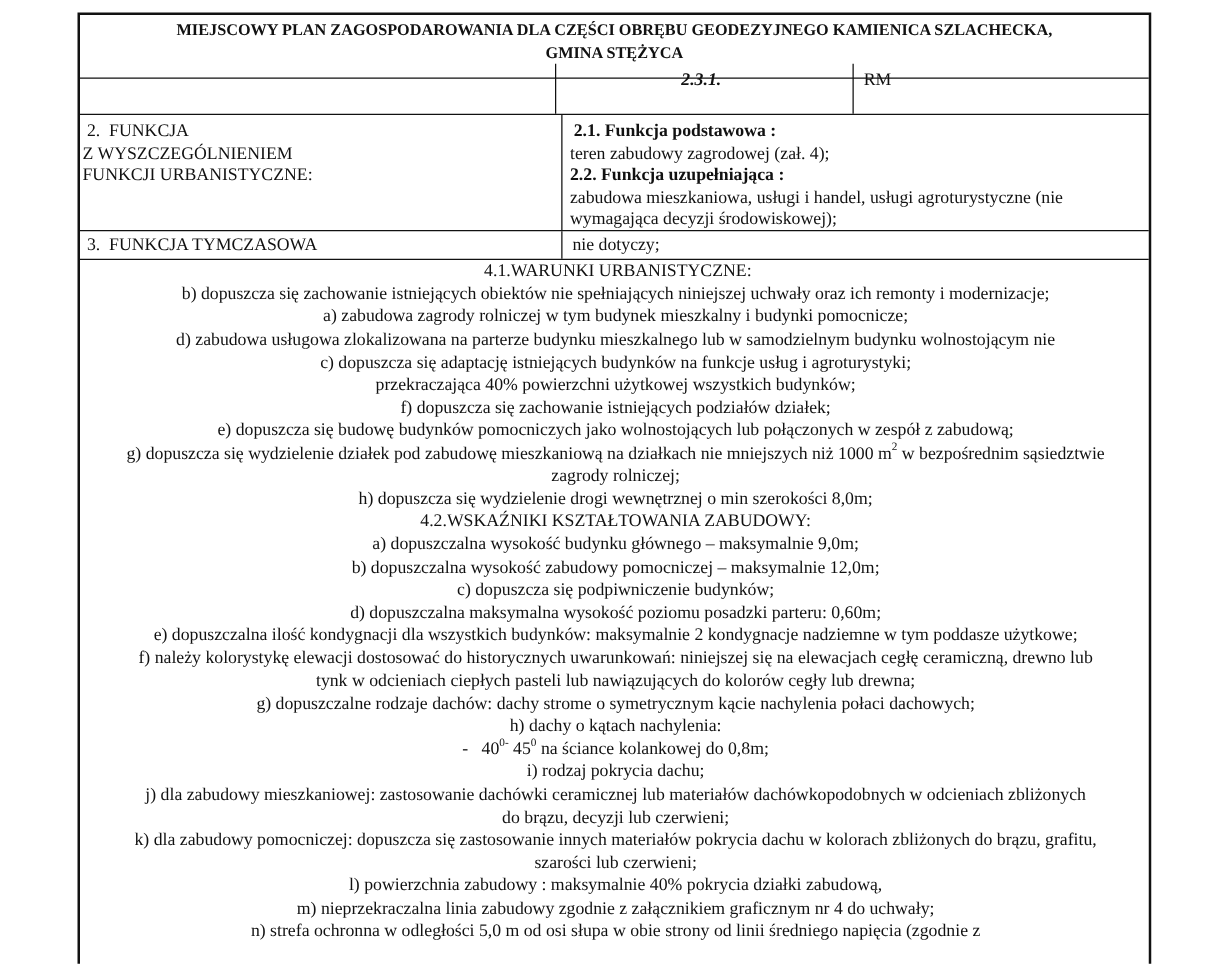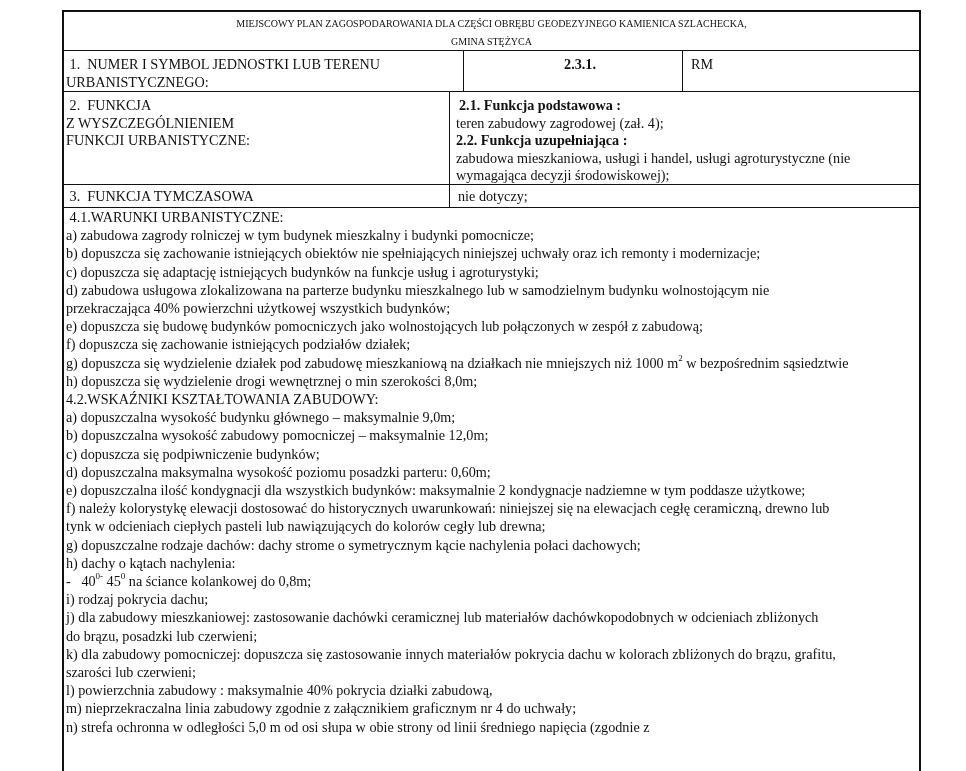--- a/index.html
+++ b/index.html
@@ -3,45 +3,41 @@
 <meta charset="utf-8">
 <style>
   html, body { margin:0; padding:0; background:#ffffff; }
   body { width:966px; height:771px; overflow:hidden; position:relative;
          font-family:"Liberation Serif", serif; color:#111; font-size:14.2px; }
   .doc { position:absolute; left:62px; top:10px; width:859px; height:780px;
          border:2px solid #111; box-sizing:border-box; }
   .row { position:absolute; left:0; right:0; border-bottom:1.5px solid #111; box-sizing:border-box; }
   .cell { position:absolute; top:0; bottom:0; box-sizing:border-box; }
   .vline { border-left:1.5px solid #111; }
-  .title { top:0; height:39px; text-align:center; font-weight:normal; font-size:10px; line-height:18px; padding-top:3px; }
+  .title { top:0; height:51px; text-align:center; font-weight:bold; font-size:13px; line-height:18px; padding-top:3px; }
   .r1 { top:39px; height:41px; }
   .r2 { top:80px; height:93px;padding-left:44px; }
   .r3 { top:173px; height:23px; }
-  .body { position:absolute; left:0; right:0; top:196px; padding-left:2px; line-height:18.2px; }
+  .body { position:absolute; left:0; right:0; top:196px; padding-left:2px; line-height:18.2px;text-align:center; }
   .line { white-space:nowrap; }
   sup { font-size:9px; line-height:0; position:relative; top:-1px; vertical-align:super; }
   b { font-weight:bold;margin-top:38px; }
 </style>
 </head>
 <body>
 
 <div class="doc">
 
   <div class="row title">
     <div>MIEJSCOWY PLAN ZAGOSPODAROWANIA DLA CZĘŚCI OBRĘBU GEODEZYJNEGO KAMIENICA SZLACHECKA,</div>
     <div>GMINA STĘŻYCA</div>
   </div>
 
   <div class="row r1">
-    <div class="cell" style="left:0;width:385px;padding:4px 0 0 2px;line-height:18px;">
-      <div style="white-space:pre"> 1.  NUMER I SYMBOL JEDNOSTKI LUB TERENU</div>
-      <div>URBANISTYCZNEGO:</div>
-    </div>
-    <div class="cell vline" style="left:399px;width:233px;text-align:center;font-weight:bold;padding-top:5px;">
+    <div class="cell vline" style="left:380px;width:233px;text-align:center;font-weight:bold;padding-top:5px;font-style:italic;">
       <span>2.3.1.</span>
     </div>
     <div class="cell vline" style="left:618px;right:0;padding:5px 0 0 8px;">
       <span>RM</span>
     </div>
   </div>
 
   <div class="row r2">
     <div class="cell" style="left:0;width:385px;padding:5px 0 0 2px;line-height:17.5px;">
       <div style="white-space:pre"> 2.  FUNKCJA</div>
@@ -57,44 +53,45 @@
     </div>
   </div>
 
   <div class="row r3">
     <div class="cell" style="left:0;width:385px;padding:3px 0 0 2px;white-space:pre;"> 3.  FUNKCJA TYMCZASOWA</div>
     <div class="cell vline" style="left:385px;right:0;padding:3px 0 0 8px;">nie dotyczy;</div>
   </div>
 
   <div class="body">
     <div class="line" style="white-space:pre"> 4.1.WARUNKI URBANISTYCZNE:</div>
+    <div class="line">b)  dopuszcza się zachowanie istniejących obiektów nie spełniających niniejszej uchwały oraz ich remonty i modernizacje;</div>
     <div class="line">a)  zabudowa zagrody rolniczej w tym budynek mieszkalny i budynki pomocnicze;</div>
-    <div class="line">b)  dopuszcza się zachowanie istniejących obiektów nie spełniających niniejszej uchwały oraz ich remonty i modernizacje;</div>
+    <div class="line">d)  zabudowa usługowa zlokalizowana na parterze budynku mieszkalnego lub w samodzielnym budynku wolnostojącym nie</div>
     <div class="line">c)  dopuszcza się adaptację istniejących budynków na funkcje usług i agroturystyki;</div>
-    <div class="line">d)  zabudowa usługowa zlokalizowana na parterze budynku mieszkalnego lub w samodzielnym budynku wolnostojącym nie</div>
     <div class="line">przekraczająca 40% powierzchni użytkowej wszystkich budynków;</div>
+    <div class="line">f)  dopuszcza się zachowanie istniejących podziałów działek;</div>
     <div class="line">e)  dopuszcza się budowę budynków pomocniczych jako wolnostojących lub połączonych w zespół z zabudową;</div>
-    <div class="line">f)  dopuszcza się zachowanie istniejących podziałów działek;</div>
     <div class="line"><span>g)  dopuszcza się wydzielenie działek pod zabudowę mieszkaniową na działkach nie mniejszych niż 1000 m</span><sup>2</sup><span> w bezpośrednim sąsiedztwie</span></div>
+    <div class="line">zagrody rolniczej;</div>
     <div class="line">h)  dopuszcza się wydzielenie drogi wewnętrznej o min szerokości 8,0m;</div>
 
     <div class="line">4.2.WSKAŹNIKI KSZTAŁTOWANIA ZABUDOWY:</div>
     <div class="line">a)  dopuszczalna wysokość budynku głównego – maksymalnie 9,0m;</div>
     <div class="line">b)  dopuszczalna wysokość zabudowy pomocniczej – maksymalnie 12,0m;</div>
     <div class="line">c)  dopuszcza się podpiwniczenie budynków;</div>
     <div class="line">d)  dopuszczalna maksymalna wysokość poziomu posadzki parteru: 0,60m;</div>
     <div class="line">e)  dopuszczalna ilość kondygnacji dla wszystkich budynków: maksymalnie 2 kondygnacje nadziemne w tym poddasze użytkowe;</div>
     <div class="line">f)  należy kolorystykę elewacji dostosować do historycznych uwarunkowań: niniejszej się na elewacjach cegłę ceramiczną, drewno lub</div>
     <div class="line">tynk w odcieniach ciepłych pasteli lub nawiązujących do kolorów cegły lub drewna;</div>
     <div class="line">g)  dopuszczalne rodzaje dachów: dachy strome o symetrycznym kącie nachylenia połaci dachowych;</div>
     <div class="line">h)  dachy o kątach nachylenia:</div>
     <div class="line"><span>-</span>&nbsp;&nbsp;&nbsp;<span>40</span><sup>0-</sup><span> 45</span><sup>0</sup><span> na ściance kolankowej do 0,8m;</span></div>
     <div class="line">i)  rodzaj pokrycia dachu;</div>
     <div class="line">j)  dla zabudowy mieszkaniowej: zastosowanie dachówki ceramicznej lub materiałów dachówkopodobnych w odcieniach zbliżonych</div>
-    <div class="line">do brązu, posadzki lub czerwieni;</div>
+    <div class="line">do brązu, decyzji lub czerwieni;</div>
     <div class="line">k)  dla zabudowy pomocniczej: dopuszcza się zastosowanie innych materiałów pokrycia dachu w kolorach zbliżonych do brązu, grafitu,</div>
     <div class="line">szarości lub czerwieni;</div>
     <div class="line">l)  powierzchnia zabudowy : maksymalnie 40% pokrycia działki zabudową,</div>
     <div class="line">m)  nieprzekraczalna linia zabudowy zgodnie z załącznikiem graficznym nr 4 do uchwały;</div>
     <div class="line">n)  strefa ochronna w odległości 5,0 m od osi słupa w obie strony od linii średniego napięcia (zgodnie z</div>
 
   </div>
 </div>
 
 </body></html>

